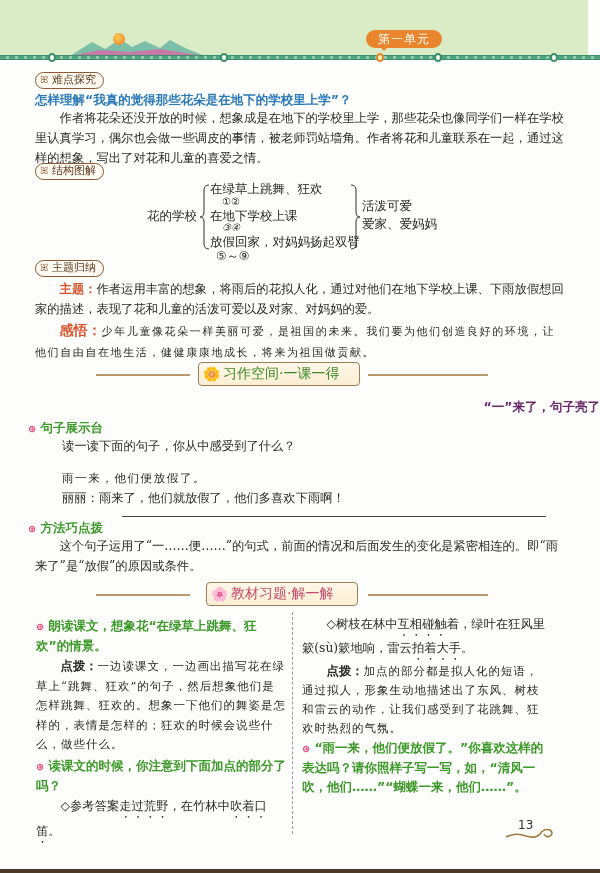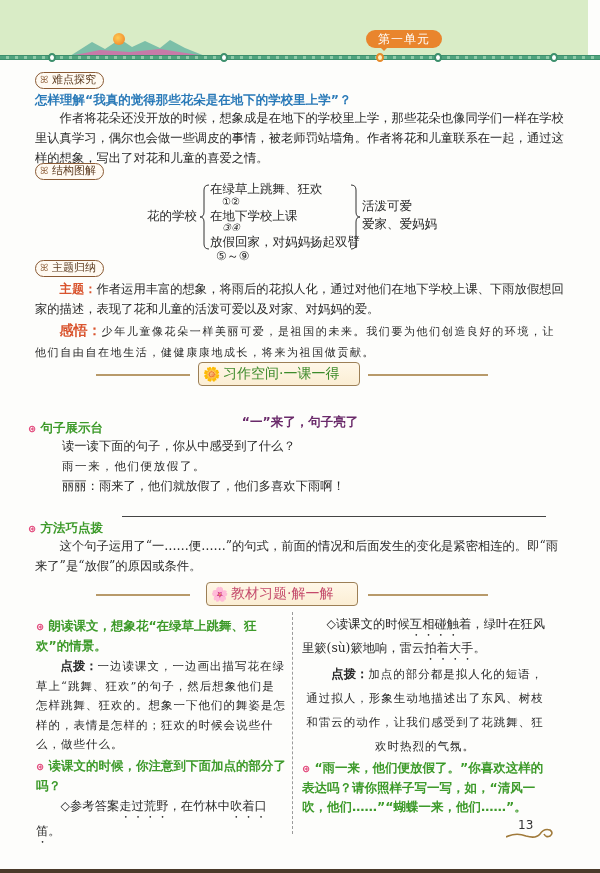--- a/index.html
+++ b/index.html
@@ -99,28 +99,28 @@
 </div>
 
 <div class="banner-wrap" style="top:362px;">
   <div class="banner-line" style="left:26px; width:94px;"></div>
   <div class="banner" style="left:128px; width:162px; color:#3d8a2a;">
     <span class="flower">🌼</span>
     <span>习作空间·一课一得</span>
   </div>
   <div class="banner-line" style="left:298px; width:120px;"></div>
 </div>
-<div class="center-title" style="top:414px;">“一”来了，句子亮了</div>
+<div class="center-title" style="top:399px;text-align:right;">“一”来了，句子亮了</div>
 
 <div class="green-h" style="left:28px; top:420px;">
   <span class="bullet">⊛</span><span>句子展示台</span>
 </div>
 <div class="p" style="left:62px; top:436px; width:500px;">
   <div>读一读下面的句子，你从中感受到了什么？</div>
-  <div class="cursive" style="font-size:11.5px;">雨一来，他们便放假了。</div>
+  <div class="cursive" style="font-size:11.5px;margin-top:12px;">雨一来，他们便放假了。</div>
   <div>丽丽：雨来了，他们就放假了，他们多喜欢下雨啊！</div>
 </div>
 <div class="answer-line" style="left:122px; top:516px; width:424px;"></div>
 
 <div class="green-h" style="left:28px; top:520px;">
   <span class="bullet">⊛</span><span>方法巧点拨</span>
 </div>
 <div class="p indent" style="left:35px; top:536px; width:530px;">这个句子运用了“一……便……”的句式，前面的情况和后面发生的变化是紧密相连的。即“雨来了”是“放假”的原因或条件。</div>
 
 <div class="banner-wrap" style="top:582px;">
@@ -144,23 +144,23 @@
   <div class="green-h" style="position:relative; line-height:19px; margin-top:1px;">
     <span class="bullet">⊛</span><span>读课文的时候，你注意到下面加点的部分了吗？</span>
   </div>
   <div class="p indent" style="position:relative; line-height:22px;">
     <span>◇参考答案</span><span class="dot">走过荒野</span><span>，在竹林中</span><span class="dot">吹着口笛</span><span>。</span>
   </div>
 </div>
 
 <div style="position:absolute; left:302px; top:614px; width:246px;">
   <div class="p indent" style="position:relative; line-height:21px;">
-    <span>◇读课文的时候</span><span class="dot">互相碰触</span><span>着，绿叶在狂风里簌(sù)簌地响，雷云</span><span class="dot">拍着大手</span><span>。</span>
+    <span>◇树枝在林中</span><span class="dot">互相碰触</span><span>着，绿叶在狂风里簌(sù)簌地响，雷云</span><span class="dot">拍着大手</span><span>。</span>
   </div>
-  <div class="p indent" style="position:relative; line-height:24px;text-align:center;">
+  <div class="p indent" style="position:relative; line-height:19px;">
     <b style="font-family:'DejaVu Sans',sans-serif;">点拨：</b><span class="cursive" style="letter-spacing:1px; font-size:11.5px;">加点的部分都是拟人化的短语，通过拟人，形象生动地描述出了东风、树枝和雷云的动作，让我们感受到了花跳舞、狂欢时热烈的气氛。</span>
   </div>
   <div class="green-h" style="position:relative; line-height:19px;">
     <span class="bullet">⊛</span><span>“雨一来，他们便放假了。”你喜欢这样的表达吗？请你照样子写一写，如，“清风一吹，他们……”“蝴蝶一来，他们……”。</span>
   </div>
 </div>
 
 <div class="page-no">13</div>
 <svg class="swirl" viewBox="0 0 48 14">
   <path d="M0 11 Q10 6 20 10 Q30 13 34 8 Q38 2 44 4 Q48 7 44 10 Q40 12 38 8" stroke="#a07a3a" stroke-width="1.6" fill="none"></path>

